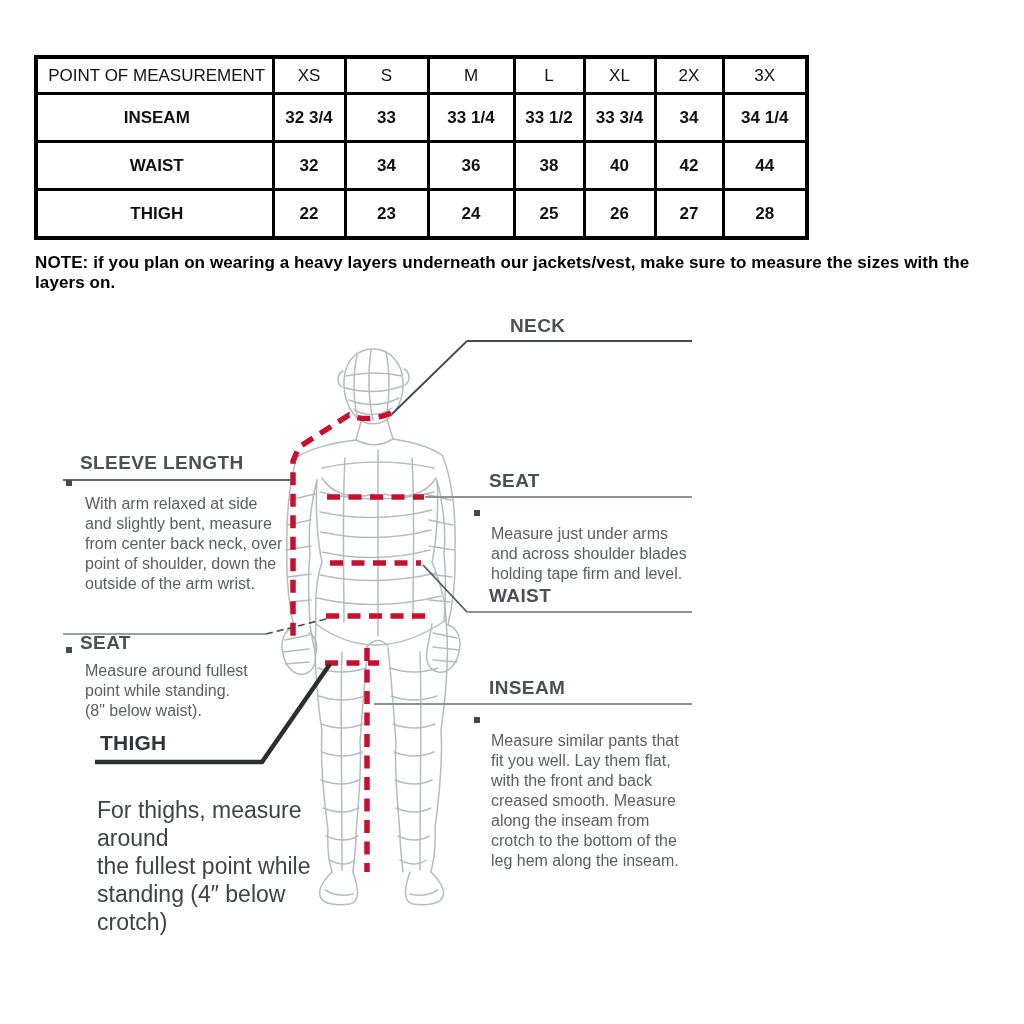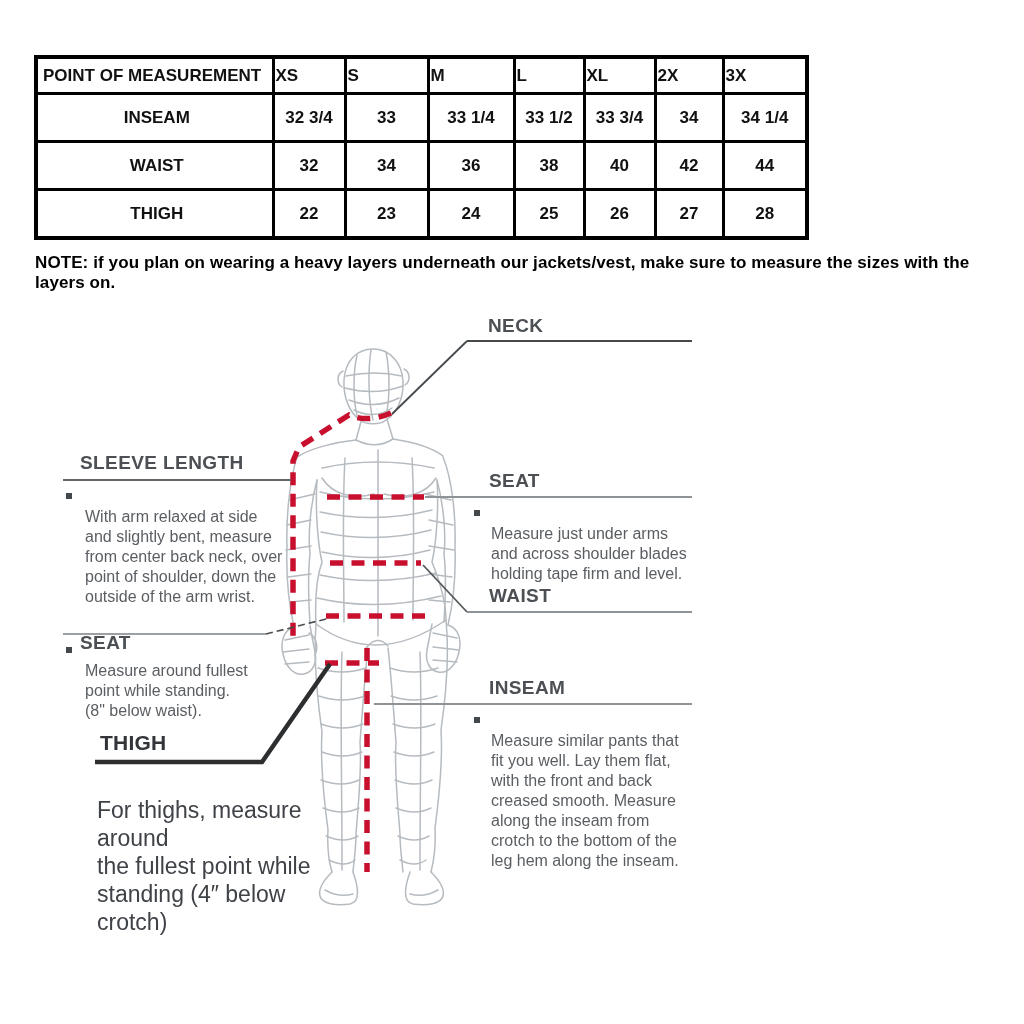--- a/index.html
+++ b/index.html
@@ -4,21 +4,21 @@
 <style>
   html,body{margin:0;padding:0;background:#fff;}
   .page{position:relative;width:1024px;height:1024px;background:#ffffff;overflow:hidden;
         font-family:"Liberation Sans",sans-serif;}
 
   
   .size-table{position:absolute;left:34px;top:55px;width:771px;border-collapse:collapse;
               table-layout:fixed;}
   .size-table td{border:3px solid #000;color:#111;vertical-align:middle;
                  font-size:17px;overflow:hidden;white-space:nowrap;}
-  .size-table tr.hdr td{height:31px;font-weight:700;text-align:left;}
+  .size-table tr.hdr td{height:31px;font-weight:400;text-align:center;}
   .size-table tr.row td{height:43px;text-align:center;font-weight:700;font-size:17px;}
   .size-table td.lbl{text-align:left;padding-left:5px;font-weight:700;}
   .size-table{border:4px solid #000;}
 
   
   .note{position:absolute;left:35px;top:253px;width:985px;font-size:17px;font-weight:700;
         color:#000;letter-spacing:0.1px;}
 
   
   .h{position:absolute;font-size:19px;font-weight:700;color:#4c5054;letter-spacing:0.4px;
@@ -201,21 +201,21 @@
       <path d="M423 565L467 612" stroke="#55585a" stroke-width="1.8"></path>
       <path d="M467 612H692" stroke="#8e9397" stroke-width="2.2"></path>
       <path d="M374 704H692" stroke="#8e9397" stroke-width="2.2"></path>
       <path d="M63 480H291" stroke="#63676b" stroke-width="2.2"></path>
       <path d="M63 634H266" stroke="#9aa0a4" stroke-width="2.2"></path>
       <path d="M266 634L330 618" stroke="#4a4d50" stroke-width="1.6" stroke-dasharray="7 4"></path>
       <path d="M95 762H262L330 664" stroke="#2c2e30" stroke-width="4.5"></path>
     </g>
   </svg>
 
-  <div class="h" style="left:488px;top:315px">NECK</div>
+  <div class="h" style="left:510px;top:315px">NECK</div>
 
   <div class="h" style="left:489px;top:470px">SEAT</div>
   <div class="p" style="left:491px;top:504px;width:210px">
     <span class="b"></span><span>Measure just under arms
 and across shoulder blades
 holding tape firm and level.</span>
   </div>
 
   <div class="h" style="left:489px;top:585px">WAIST</div>
 
@@ -224,21 +224,21 @@
     <span class="b"></span><span>Measure similar pants that
 fit you well. Lay them flat,
 with the front and back
 creased smooth. Measure
 along the inseam from
 crotch to the bottom of the
 leg hem along the inseam.</span>
   </div>
 
   <div class="h" style="left:80px;top:452px">SLEEVE LENGTH</div>
-  <div class="p" style="left:85px;top:487px;width:215px">
+  <div class="p" style="left:85px;top:474px;width:215px">
     <span class="b" style="left:-19px"></span><span>With arm relaxed at side
 and slightly bent, measure
 from center back neck, over
 point of shoulder, down the
 outside of the arm wrist.</span>
   </div>
 
   <div class="h" style="left:80px;top:632px">SEAT</div>
   <div class="p" style="left:85px;top:641px;width:215px">
     <span class="b" style="left:-19px"></span><span>Measure around fullest

